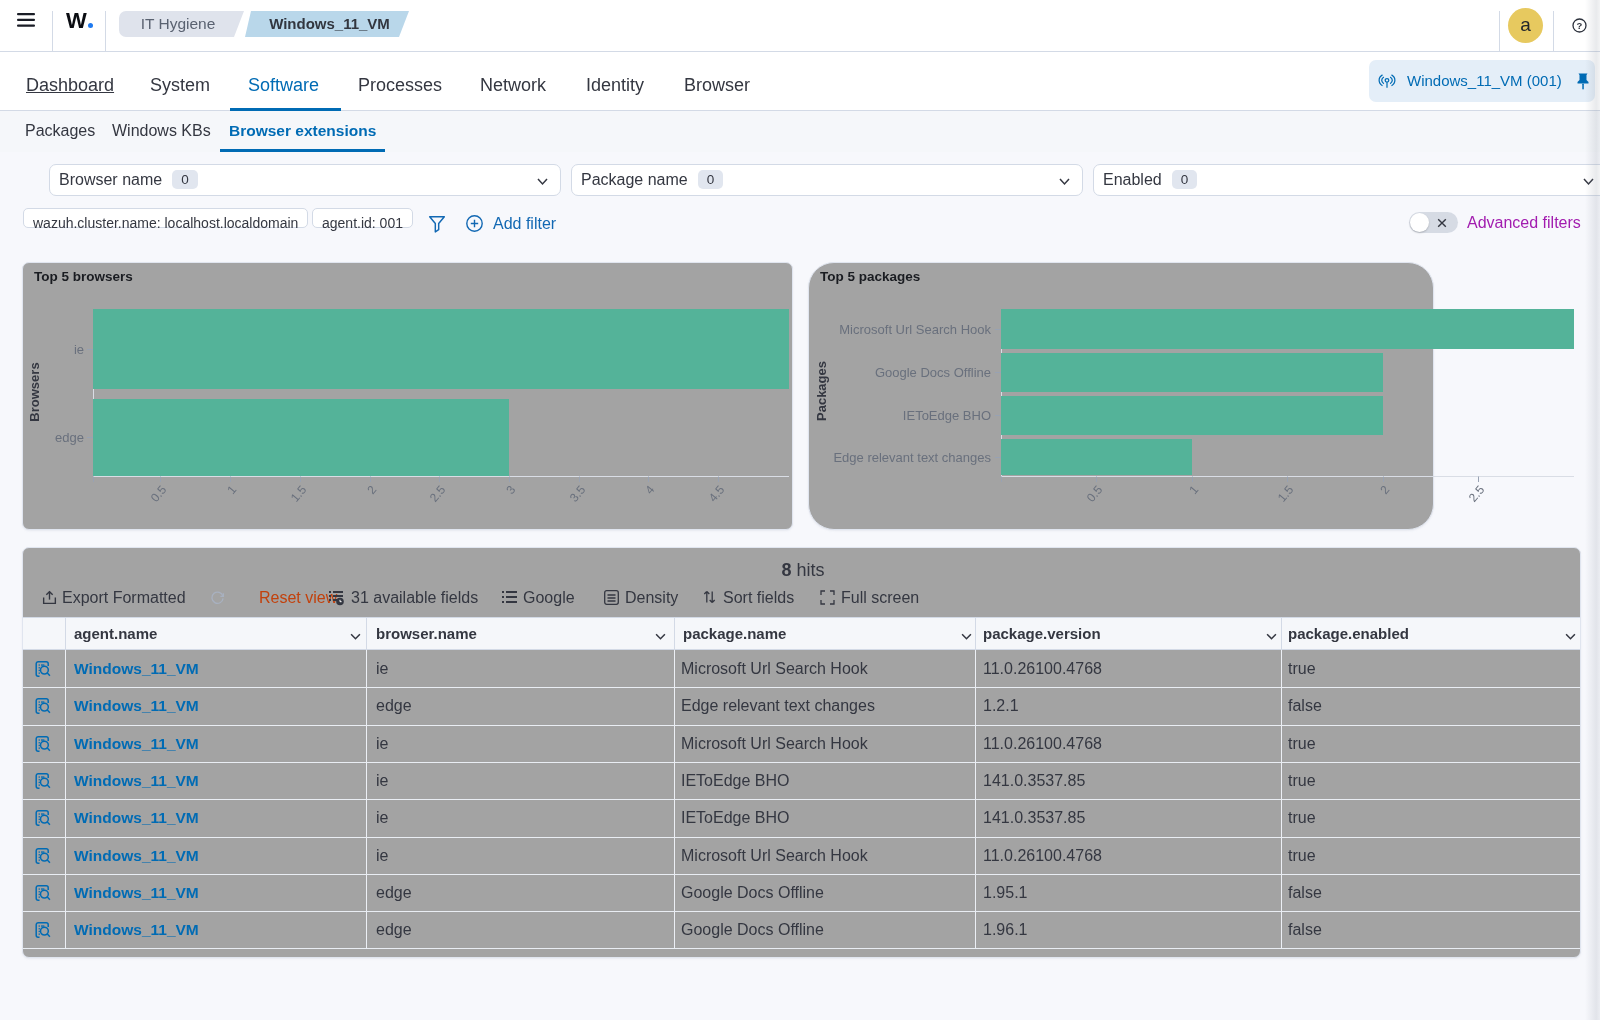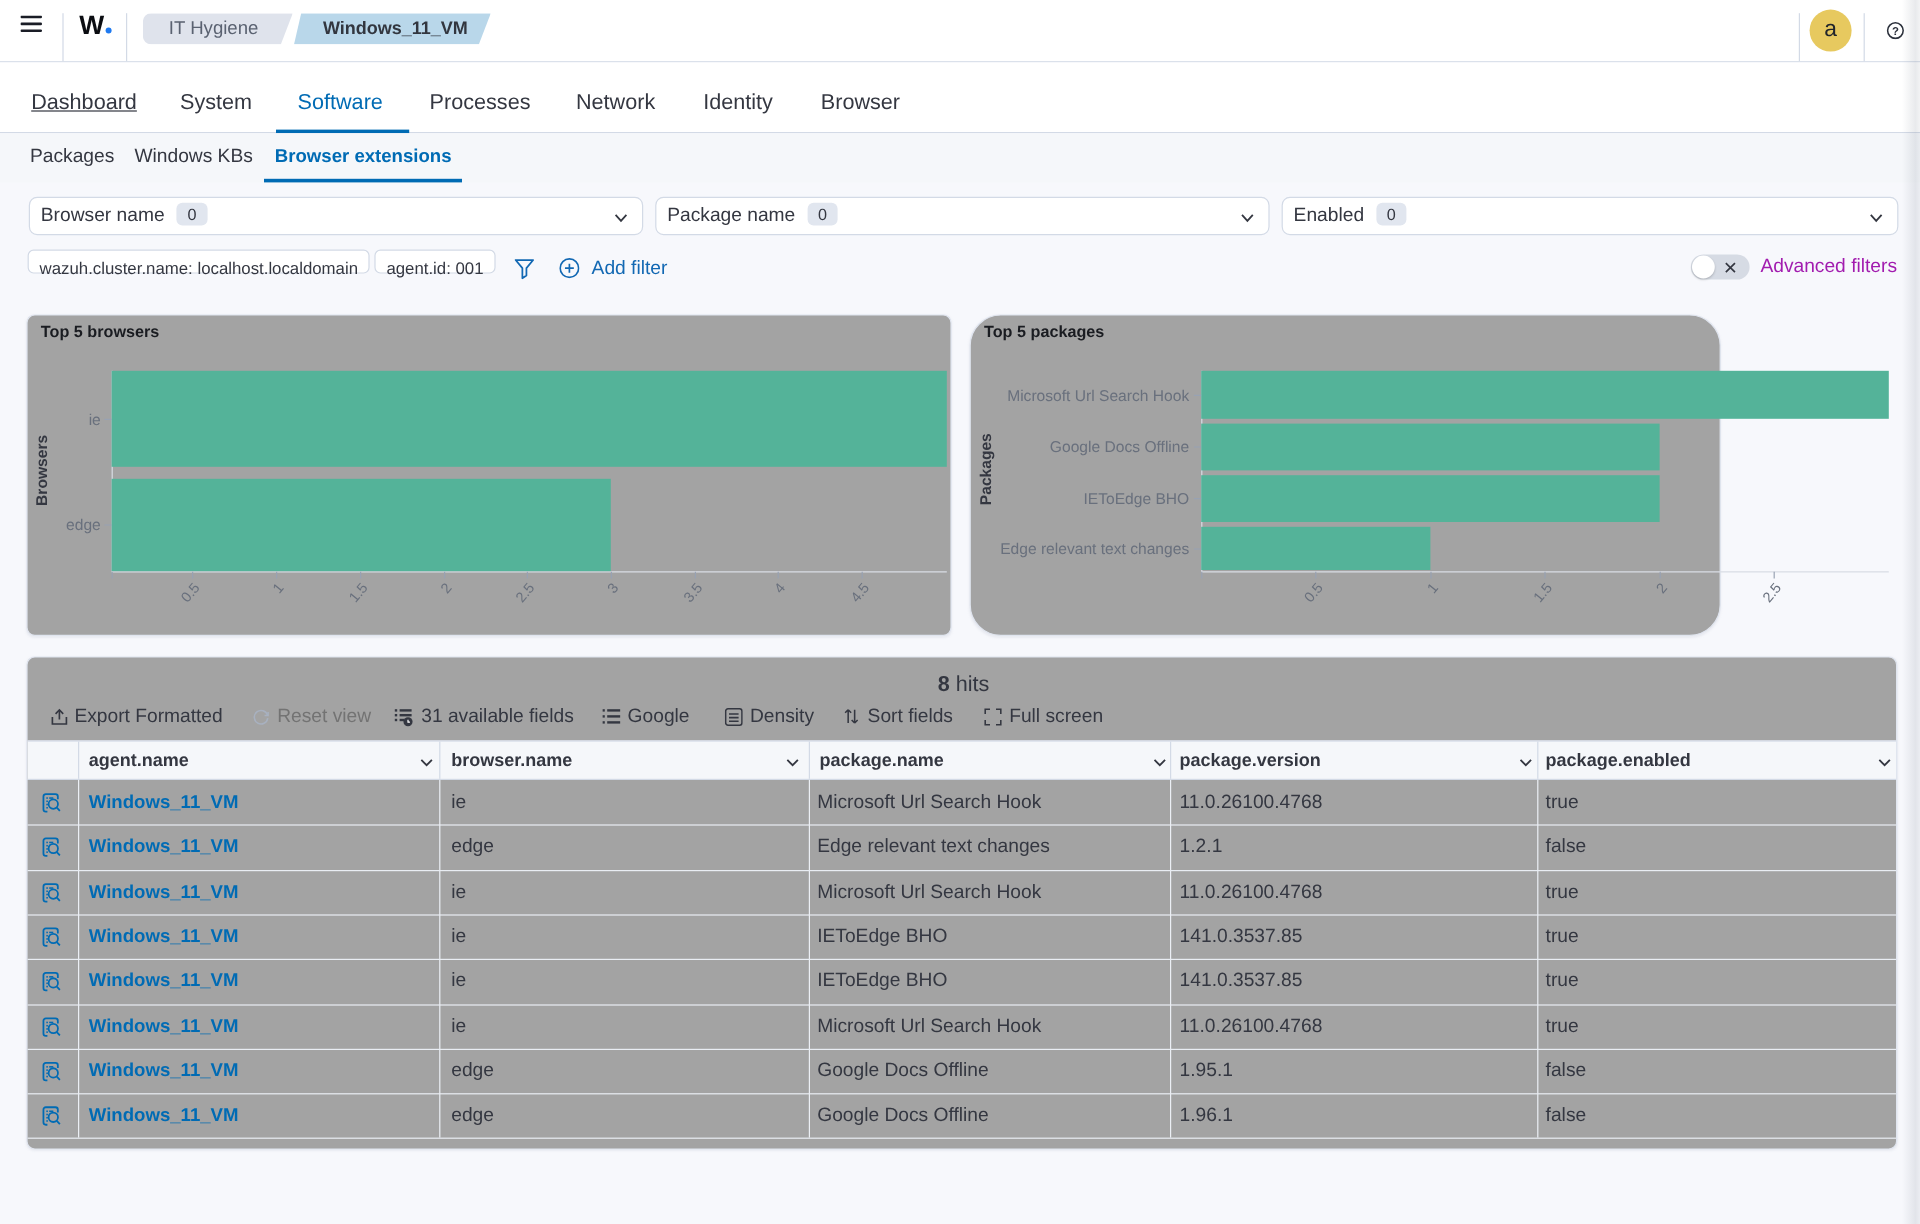--- a/index.html
+++ b/index.html
@@ -27,37 +27,37 @@
 #agentbtn { position:absolute; left:1369px; top:8px; width:226px; height:42px; background:#e4eef8; border-radius:7px; color:#006bb4; font-size:15px; }
 #agentbtn .txt { position:absolute; left:38px; top:0; line-height:42px; }
 
 
 #subnav { position:absolute; left:0; top:111px; width:1600px; height:41px; background:#f5f7fa; }
 .stab { position:absolute; top:0; height:41px; line-height:39px; font-size:16px; color:#343741; }
 .stab.sel { color:#006bb4; font-weight:bold; font-size:15.5px; }
 #beunder { position:absolute; left:220px; top:37.5px; width:165px; height:3.5px; background:#006bb4; }
 
 
-.selbox { position:absolute; top:164px; height:32px; background:#fff; border:1px solid #d3dae6; border-radius:7px; font-size:16px; color:#343741; }
+.selbox { position:absolute; top:164px; height:32px; background:#fff; border:1px solid #d3dae6; border-radius:7px; font-size:16px; color:#343741;margin-left:25px; }
 .selbox .lbl { position:absolute; left:9px; top:0; line-height:30px; }
 .badge { display:inline-block; background:#e1e6ef; color:#343741; border-radius:5px; font-size:13.5px; line-height:19px; padding:0 9px; margin-left:10px; vertical-align:1.5px; }
 .chev { position:absolute; right:11px; top:10px; width:13px; height:13px; }
 
 
 .pill { position:absolute; top:208px; height:20px; line-height:28px; background:#fff; border:1px solid #d3dae6; border-radius:5px; font-size:14px; color:#343741; padding:0 9px; }
 
 
 .panel { position:absolute; background:#a3a3a3; border:1px solid #e0e5ef; border-radius:7px; box-shadow:0 1px 2px rgba(152,162,179,0.15); }
 .ptitle { position:absolute; left:11px; top:6px; font-size:13.5px; font-weight:bold; color:#1a1c21; }
 
 
 #tbl { position:absolute; left:22px; top:547px; width:1559px; height:411px; }
 #hits { position:absolute; top:560px; left:0; width:1606px; text-align:center; font-size:18px; color:#343741; }
 .tbar { position:absolute; top:589px; height:18px; font-size:16px; color:#343741; }
-.tbar.dis { color:#737373; }
+.tbar.dis { color:#c2410c;margin-left:28px; }
 .thead { position:absolute; top:617px; height:33px; background:#f5f7fa; border-top:1px solid #d3dae6; border-bottom:1px solid #d3dae6; }
 .th { position:absolute; top:617px; font-size:15px; font-weight:bold; color:#343741; line-height:33px; }
 .cellline { position:absolute; width:1px; background:#d3dae6; top:618px; height:31px; }
 .rowline { position:absolute; width:1px; background:#eceff5; top:650px; height:298px; }
 .row { position:absolute; height:37px; font-size:16px; color:#343741; line-height:37px; }
 .rowsep { position:absolute; left:23px; width:1557px; height:1px; background:#e9edf3; }
 .link { color:#006bb4; font-weight:bold; font-size:15.5px; }
 </style>
 </head>
 <body>
@@ -84,20 +84,37 @@
 
 <div id="nav">
   <div class="tab" style="left:26px; text-decoration:underline;">Dashboard</div>
   <div class="tab" style="left:150px">System</div>
   <div class="tab sel" style="left:248px">Software</div>
   <div class="tab" style="left:358px">Processes</div>
   <div class="tab" style="left:480px">Network</div>
   <div class="tab" style="left:586px">Identity</div>
   <div class="tab" style="left:684px">Browser</div>
   <div id="swunder"></div>
+  <div id="agentbtn">
+    <svg class="abs" style="left:9px;top:12.5px" width="18" height="18" viewBox="0 0 16 16">
+      <g fill="none" stroke="#006bb4" stroke-width="1.1">
+        <circle cx="8" cy="6.5" r="1.6"></circle>
+        <path d="M8 8.2 L8 13"></path>
+        <path d="M5.2 9.5 C3.9 8.7 3.3 7.7 3.3 6.5 C3.3 5.3 3.9 4.3 5.2 3.5"></path>
+        <path d="M10.8 9.5 C12.1 8.7 12.7 7.7 12.7 6.5 C12.7 5.3 12.1 4.3 10.8 3.5"></path>
+        <path d="M4 11.3 C2 10.2 1 8.5 1 6.5 C1 4.5 2 2.8 4 1.7"></path>
+        <path d="M12 11.3 C14 10.2 15 8.5 15 6.5 C15 4.5 14 2.8 12 1.7"></path>
+      </g>
+    </svg>
+    <div class="txt">Windows_11_VM (001)</div>
+    <svg class="abs" style="left:207px;top:13px" width="14" height="17" viewBox="0 0 14 17">
+      <path d="M2.5 0.5 h9 l-1 1.5 v5 l2 2 v1.5 h-11 v-1.5 l2-2 v-5 z" fill="#006bb4"></path>
+      <rect x="6.3" y="10.5" width="1.5" height="6" rx="0.7" fill="#006bb4"></rect>
+    </svg>
+  </div>
 </div>
 
 <div id="subnav">
   <div class="stab" style="left:25px">Packages</div>
   <div class="stab" style="left:112px">Windows KBs</div>
   <div class="stab sel" style="left:229px">Browser extensions</div>
   <div id="beunder"></div>
 </div>
 
 <div class="selbox" style="left:24px; width:512px;">

